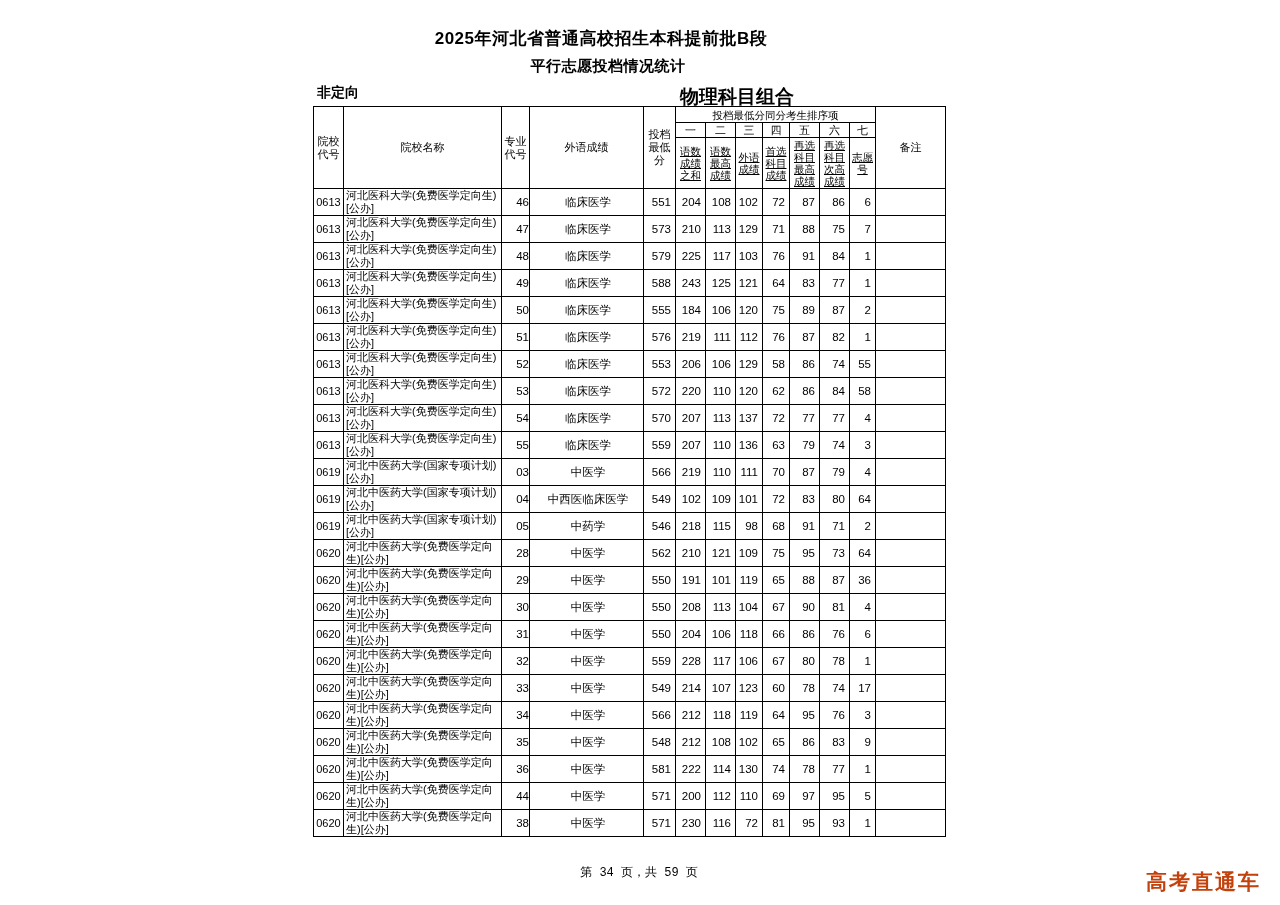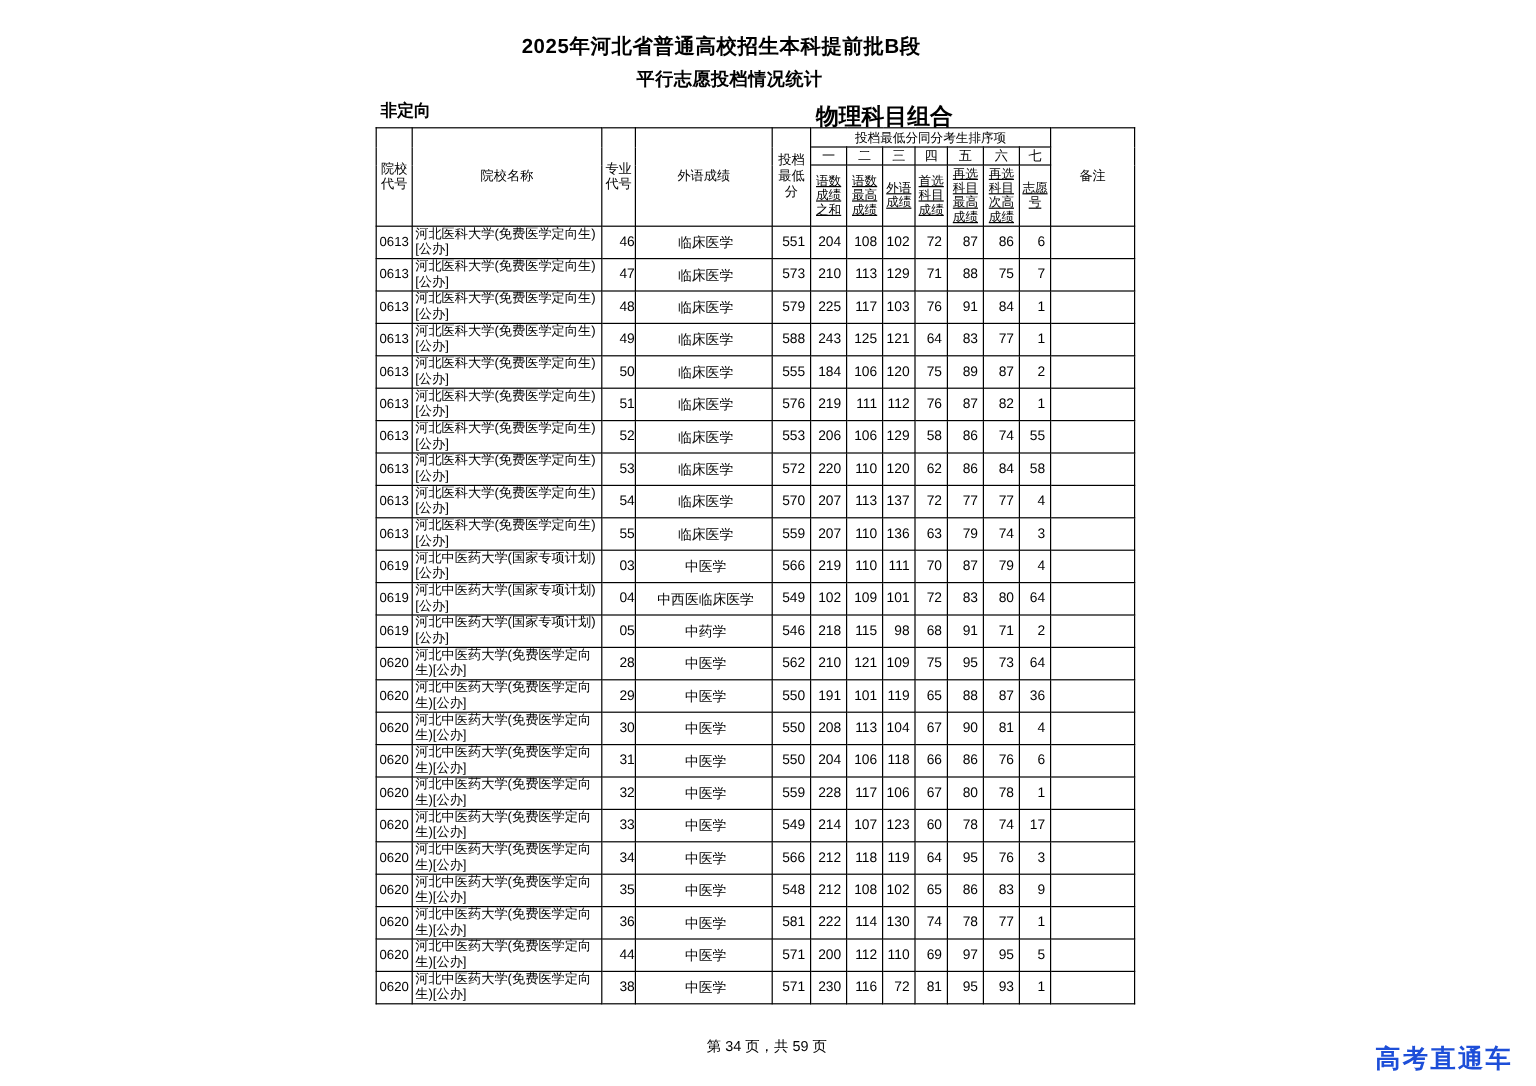--- a/index.html
+++ b/index.html
@@ -24,23 +24,23 @@
   .lbl-h   { height: 50px; font-size: 10.5px; line-height: 12px; vertical-align: middle; text-decoration: underline; }
 
   td { font-size: 11.5px; height: 27px; }
   .c-code    { text-align: center; font-size: 11px; }
   .c-college { text-align: left; font-size: 11px; line-height: 13px; padding: 0 2px; word-break: break-all; margin-top: 29px; }
   .c-mcode   { text-align: right; }
   .c-major   { text-align: center; padding-left: 3px; }
   .c-num     { text-align: right; padding-right: 4px; }
   .c-remark  { }
 
-  .footer { position: absolute; top: 864px; left: 313px; width: 652px; text-align: center; font-size: 12px; }
+  .footer { position: absolute; top: 864px; left: 313px; width: 652px; text-align: center; font-size: 12px; font-family: Liberation Mono, monospace; }
   .watermark { position: absolute; top: 868px; left: 1146px; font-size: 21px; font-weight: bold;
-               color: #1d4ed8; letter-spacing: 2px; }
+               color: #c2410c; letter-spacing: 2px; }
 </style>
 </head>
 <body>
 
 <div class="page">
 
   <div class="titles">
     <div class="title1">2025年河北省普通高校招生本科提前批B段</div>
     <div class="title2">平行志愿投档情况统计</div>
   </div>

